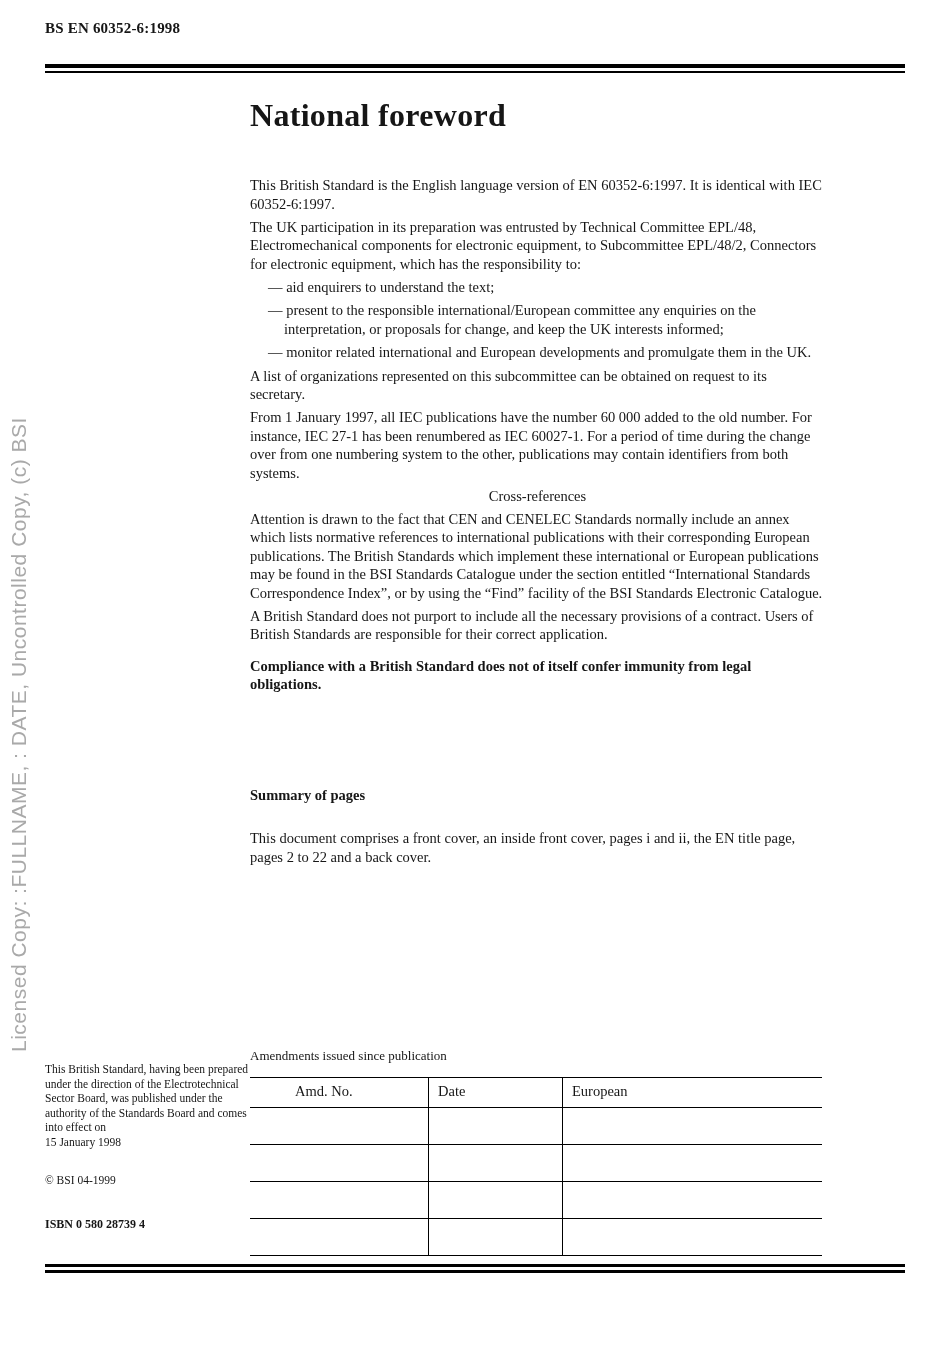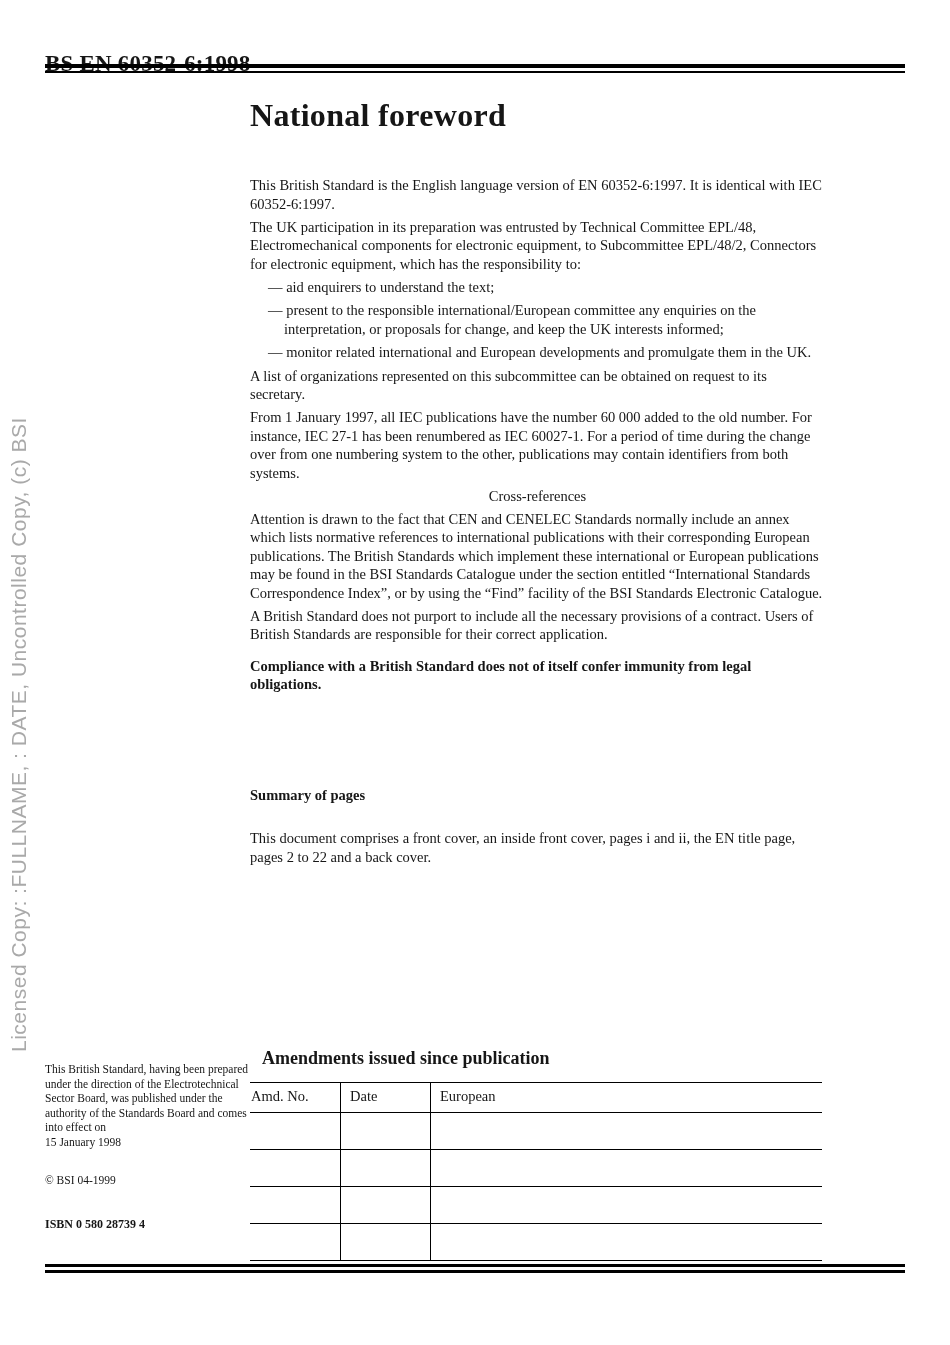--- a/index.html
+++ b/index.html
@@ -18,43 +18,43 @@
     transform: rotate(-90deg);
     transform-origin: 0 0;
     white-space: nowrap;
     font-family: "Liberation Sans", sans-serif;
     font-size: 21px;
     color: #a9a9a9;
     letter-spacing: 0.5px;
   }
 
   .doc-header {
-    position: absolute; left: 45px; top: 51px;
-    font-size: 23px; font-weight: bold; letter-spacing: 0.2px;
+    position: absolute; left: 45px; top: 20px;
+    font-size: 15px; font-weight: bold; letter-spacing: 0.2px;
   }
   .rule { position: absolute; left: 45px; width: 860px; }
   .rule-top { top: 64px; height: 9px; border-top: 4px solid #000; border-bottom: 2px solid #000; }
   .rule-bottom { top: 1264px; height: 9px; border-top: 3px solid #000; border-bottom: 3px solid #000; }
 
   .main { position: absolute; left: 250px; top: 98px; width: 575px; font-size: 14.5px; line-height: 18.5px; }
   .title { font-size: 32px; line-height: 34px; font-weight: bold; letter-spacing: 0.3px; margin-bottom: 44px; }
   .main p { margin-bottom: 4.5px; }
   .bullets { margin: 4px 0 5px 0; }
   .bullet { padding-left: 34px; text-indent: -16px; margin-bottom: 5px; }
   .h-bold { font-weight: normal; margin: 5px 0 4px 0; text-align: center; }
   .compliance { font-weight: bold; margin-top: 13px; }
   .summary-heading { font-weight: bold; margin-top: 92px; margin-bottom: 25px; }
 
   
   .amendments { position: absolute; left: 250px; top: 1048px; width: 572px; }
-  .amendments-heading { font-weight: bold; font-size: 18px; margin-bottom: 13px; margin-left: 12px; }
+  .amendments-heading { font-weight: normal; font-size: 13px; margin-bottom: 13px; }
   .amd-table { border-top: 1px solid #000; width: 100%; }
   .amd-row { display: flex; border-bottom: 1px solid #000; height: 37px; }
   .amd-row.amd-header { height: 30px; }
-  .amd-cell { font-size: 14.5px; padding-top: 5px; }
+  .amd-cell { font-size: 14.5px; padding-top: 5px; margin-left: 44px; }
   .amd-cell.c1 { width: 90px; padding-left: 1px; }
   .amd-cell.c2 { width: 90px; border-left: 1px solid #000; padding-left: 9px; }
   .amd-cell.c3 { flex: 1; border-left: 1px solid #000; padding-left: 9px; }
 
   
   .footer-left { position: absolute; left: 45px; top: 1062px; width: 206px; font-size: 11.5px; line-height: 14.5px; }
   .copyright { margin-top: 24px; }
   .isbn { margin-top: 29px; font-weight: bold; font-size: 12px; }
 </style>
 </head>

